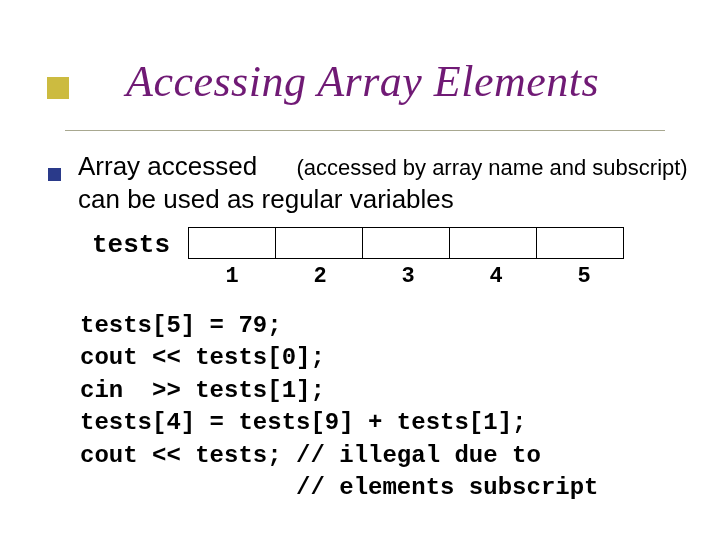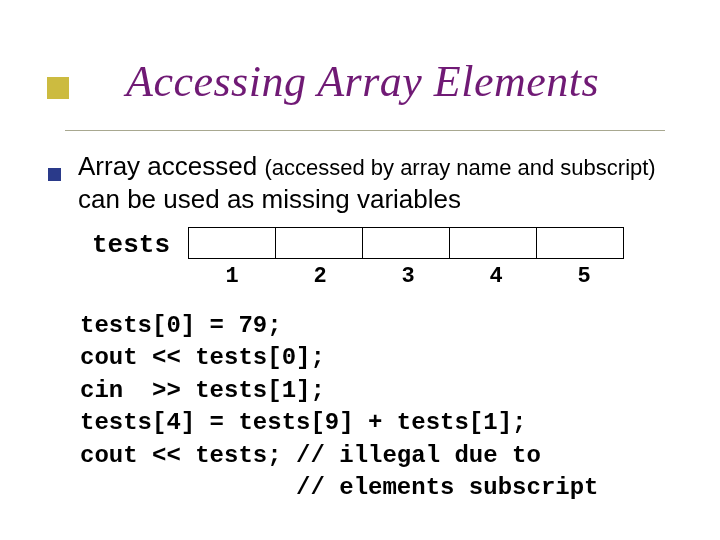--- a/index.html
+++ b/index.html
@@ -49,21 +49,21 @@
     background: #2a3a8a;
   }
   .body-text {
     position: absolute;
     left: 78px;
     top: 150px;
     width: 610px;
     font-size: 26px;
     line-height: 1.25;
   }
-  .body-text .small { font-size: 22px; }
+  .body-text .small { font-size: 22px; margin-left: 32px; }
   .diagram {
     position: absolute;
     left: 92px;
     top: 227px;
     display: flex;
     align-items: flex-start;
   }
   .diagram-label {
     font-family: "Courier New", monospace;
     font-weight: bold;
@@ -110,21 +110,21 @@
 </style>
 </head>
 <body>
 
 <div class="accent-sq"></div>
 <div class="title">Accessing Array Elements</div>
 <div class="title-underline"></div>
 
 <div class="bullet-sq"></div>
 <div class="body-text">
-  <span>Array accessed </span><span class="small">(accessed by array name and subscript)</span><span> can be used as missing variables</span>
+  <span>Array accessed </span><span class="small">(accessed by array name and subscript)</span><span> can be used as regular variables</span>
 </div>
 
 <div class="diagram">
   <div class="diagram-label">tests</div>
   <div class="boxes">
     <div class="cell"></div>
     <div class="cell"></div>
     <div class="cell"></div>
     <div class="cell"></div>
     <div class="cell"></div>
@@ -132,18 +132,18 @@
 </div>
 
 <div class="indices">
   <div class="idx">1</div>
   <div class="idx">2</div>
   <div class="idx">3</div>
   <div class="idx">4</div>
   <div class="idx">5</div>
 </div>
 
-<div class="code-block"><span>tests[0] = 79;</span>
+<div class="code-block"><span>tests[5] = 79;</span>
 <span>cout &lt;&lt; tests[0];</span>
 <span>cin  &gt;&gt; tests[1];</span>
 <span>tests[4] = tests[9] + tests[1];</span>
 <span>cout &lt;&lt; tests; // illegal due to</span>
 <span>               // elements subscript</span></div>
 
 </body></html>

